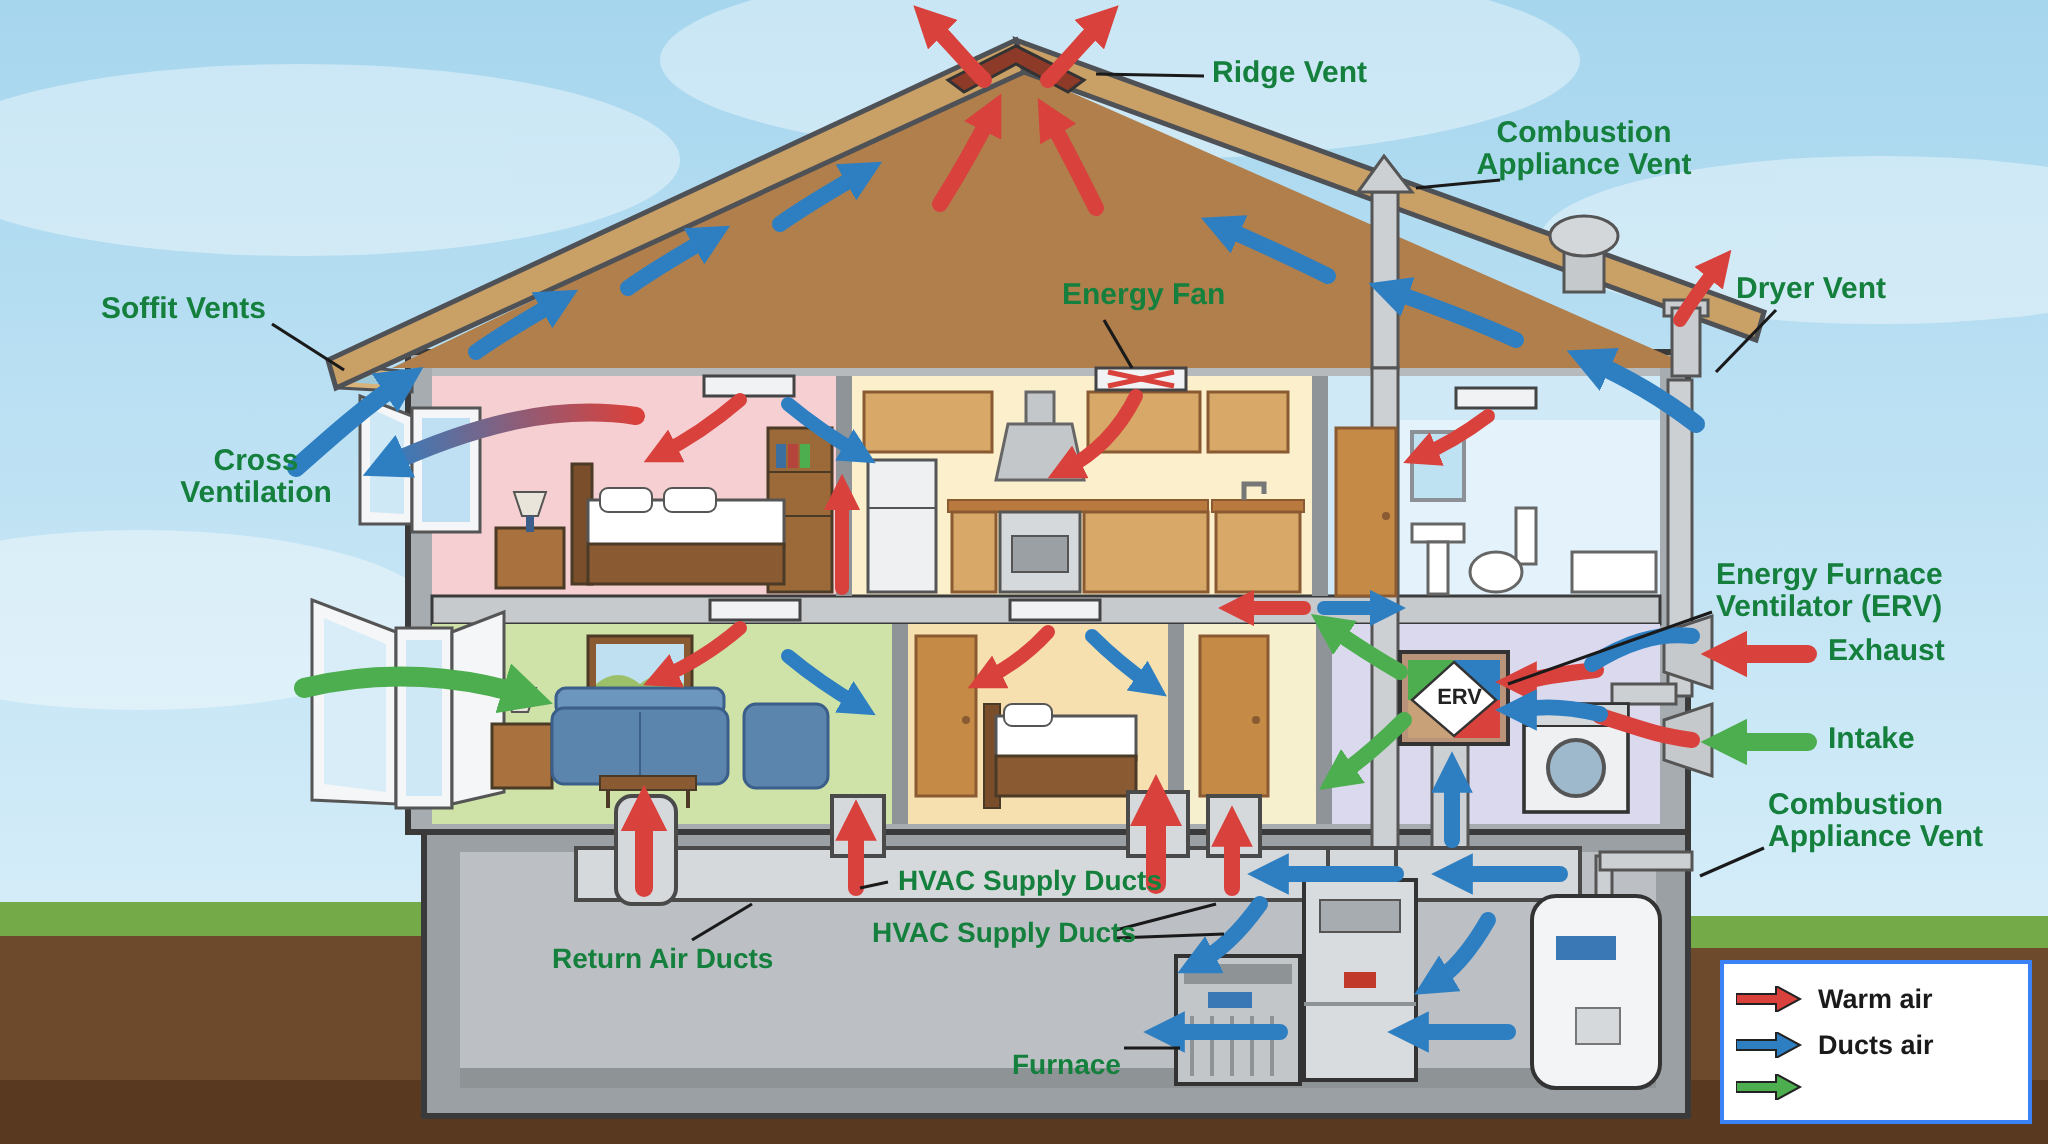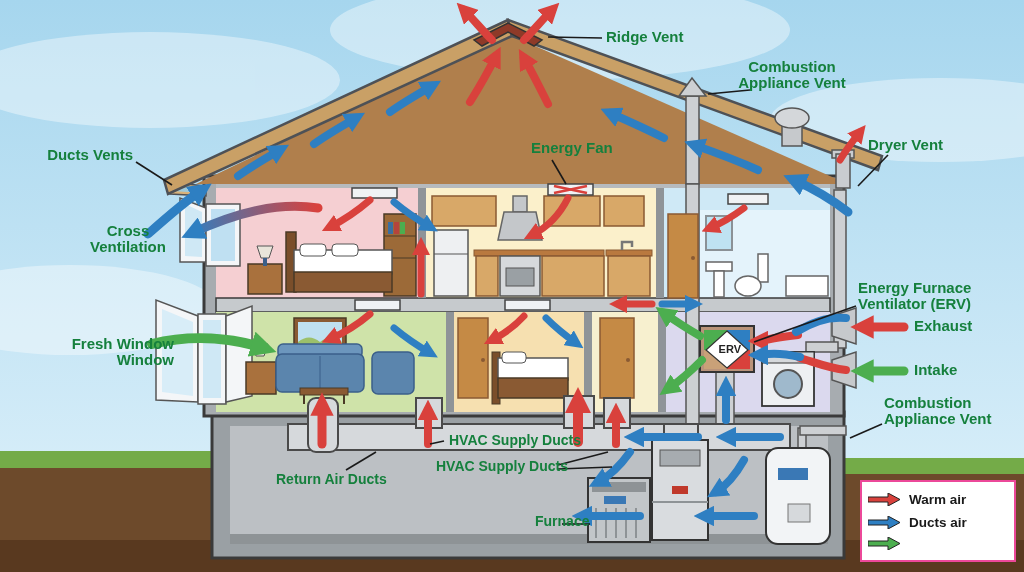--- a/index.html
+++ b/index.html
@@ -5,21 +5,21 @@
   html,body{margin:0;padding:0;background:#222;}
   #stage{position:relative;width:1024px;height:572px;overflow:hidden;
          font-family:"Liberation Sans",sans-serif;background:#bfe0f2;}
   #art{position:absolute;left:0;top:0;}
   .lbl{position:absolute;color:#15803d;font-weight:700;font-size:15px;
        line-height:1.08;white-space:pre-line;}
   .lbl.small{font-size:14px;}
   #erv-tag{position:absolute;left:711px;top:343px;width:30px;text-align:right;
            font-size:11px;font-weight:700;color:#222;}
   #legend{position:absolute;left:860px;top:480px;width:156px;height:82px;
-          background:#fff;border:2px solid #ec4899;box-sizing:border-box;
+          background:#fff;border:2px solid #3b82f6;box-sizing:border-box;
           display:flex;flex-direction:column;justify-content:space-evenly;
           padding:2px 6px;}
   .leg-row{display:flex;align-items:center;gap:7px;}
   .leg-row span{font-size:13.5px;font-weight:700;color:#1a1a1a;}
 </style>
 </head>
 <body>
 
 <div id="stage">
 
@@ -329,36 +329,34 @@
         <path d="M558,469 L612,467"></path>
     <line x1="346" y1="470" x2="376" y2="452"></line>
     <line x1="562" y1="524" x2="590" y2="524"></line>
   </g>
 </svg>
 
 <div class="lbl" style="left:606px;top:29px;">Ridge Vent</div>
 <div class="lbl" style="left:733px;top:59px;width:118px;text-align:center;">Combustion
 Appliance Vent</div>
 <div class="lbl" style="left:868px;top:137px;">Dryer Vent</div>
-<div class="lbl" style="left:28px;top:147px;width:105px;text-align:right;">Ducts Vents</div>
+<div class="lbl" style="left:28px;top:147px;width:105px;text-align:right;">Soffit Vents</div>
 <div class="lbl" style="left:68px;top:223px;width:120px;text-align:center;">Cross
 Ventilation</div>
 <div class="lbl" style="left:531px;top:140px;">Energy Fan</div>
-<div class="lbl" style="left:44px;top:336px;width:130px;text-align:right;">Fresh Window
-Window</div>
 <div class="lbl" style="left:858px;top:280px;">Energy Furnace
 Ventilator (ERV)</div>
 <div class="lbl" style="left:914px;top:318px;">Exhaust</div>
 <div class="lbl" style="left:914px;top:362px;">Intake</div>
 <div class="lbl" style="left:884px;top:395px;">Combustion
 Appliance Vent</div>
 <div class="lbl small" style="left:449px;top:433px;">HVAC Supply Ducts</div>
 <div class="lbl small" style="left:436px;top:459px;">HVAC Supply Ducts</div>
 <div class="lbl small" style="left:276px;top:472px;">Return Air Ducts</div>
-<div class="lbl small" style="left:506px;top:514px;margin-left:29px;">Furnace</div>
+<div class="lbl small" style="left:506px;top:525px;">Furnace</div>
 <div id="erv-tag">ERV</div>
 
 <div id="legend">
   <div class="leg-row">
     <svg width="34" height="13" viewBox="0 0 34 13">
       <polygon points="0,4 20,4 20,0 32,6.5 20,13 20,9 0,9" stroke="#222" stroke-width="1" fill="#d9413c"></polygon>
     </svg>
     <span>Warm air</span>
   </div>
   <div class="leg-row">

